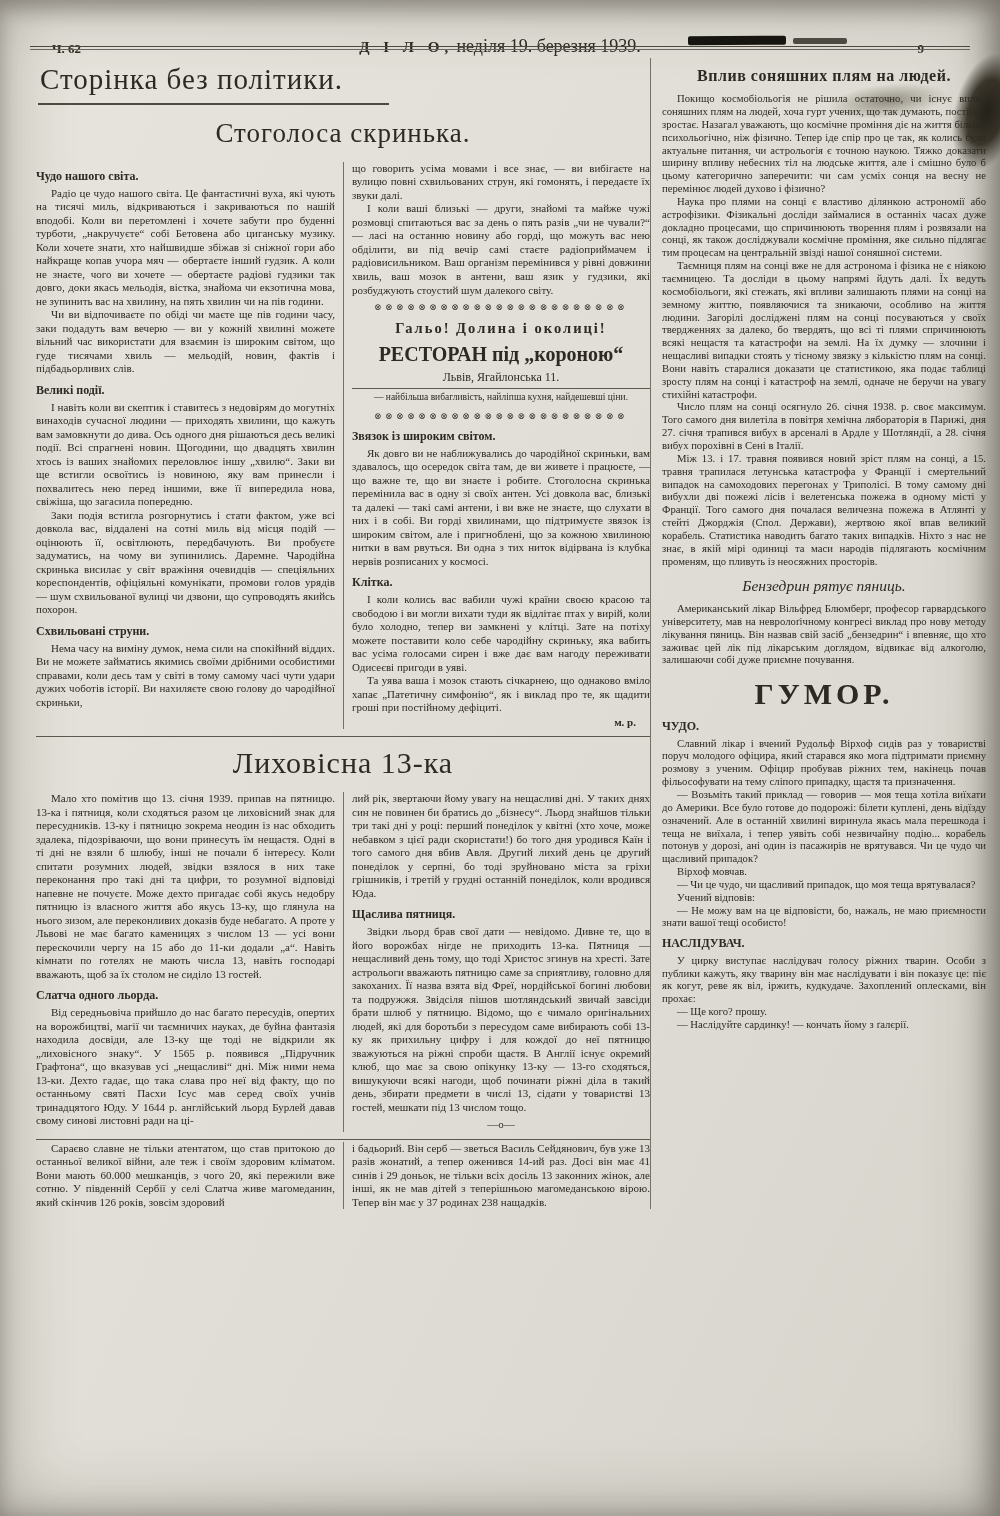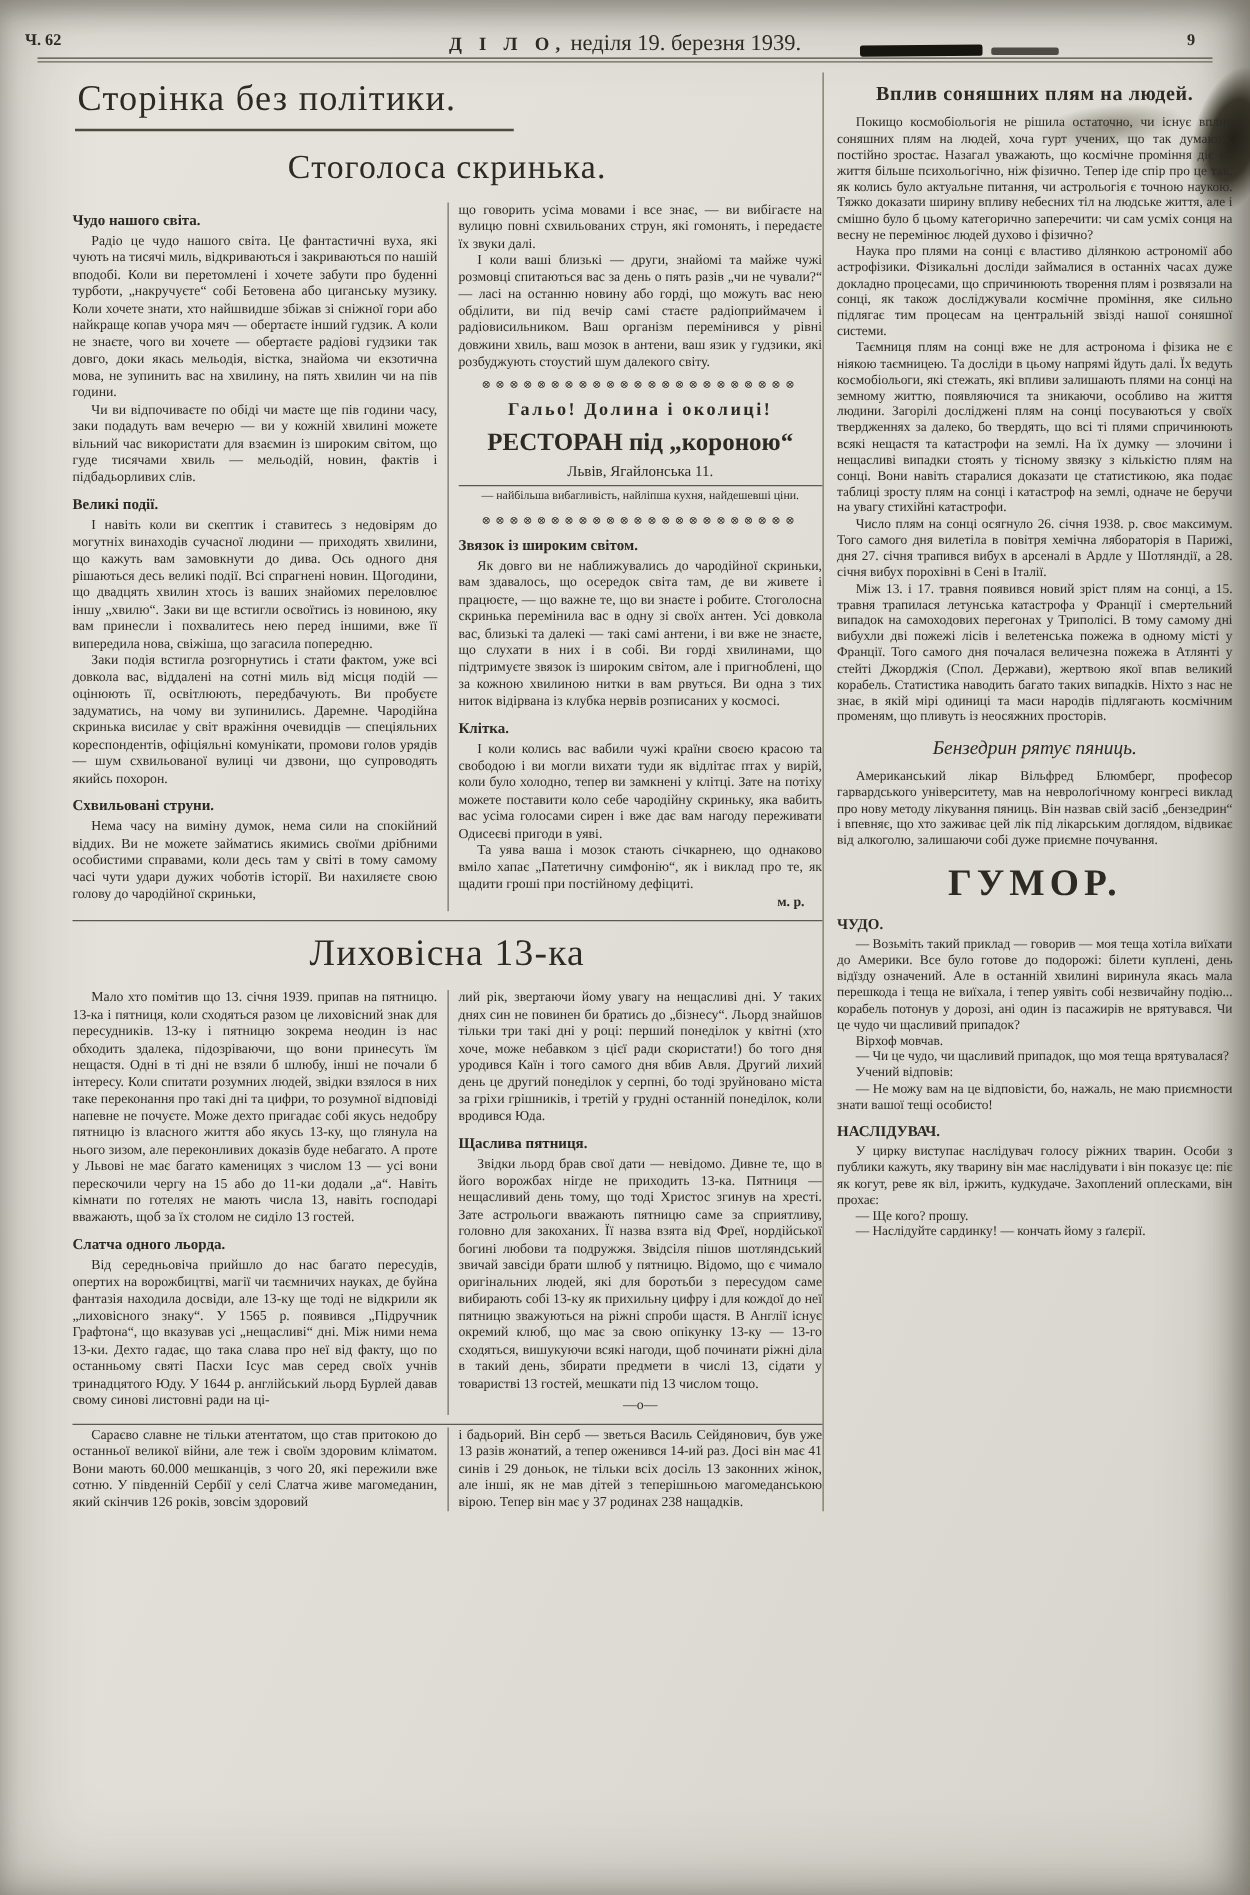--- a/index.html
+++ b/index.html
@@ -5,36 +5,36 @@
   html,body{margin:0;padding:0;background:#9a978f;}
   .page{
     position:relative;width:1000px;height:1516px;margin:0 auto;
     background:linear-gradient(115deg,#e6e4dc 0%,#e1dfd7 40%,#dcdad2 70%,#d6d4cb 100%);
     box-shadow:inset 0 0 70px rgba(70,64,52,.38), inset -14px 0 26px rgba(50,45,35,.30), inset 0 10px 18px rgba(50,45,35,.22);
     overflow:hidden;
     font-family:"Liberation Serif","DejaVu Serif",serif;
     color:#2e2a23;
   }
   
-  .masthead{position:absolute;left:0;top:24px;width:100%;display:flex;align-items:flex-start;padding:0 20px;box-sizing:border-box;}
+  .masthead{position:absolute;left:0;top:36px;width:100%;display:flex;align-items:flex-end;padding:0 52px;box-sizing:border-box;}
   .issue{font-weight:bold;font-size:13px;width:120px;}
   .mast-center{flex:1;text-align:center;font-size:13px;}
   .mast-name{font-weight:bold;letter-spacing:5px;font-size:15px;}
   .mast-date{font-weight:normal;font-size:18px;}
   .pageno{width:120px;text-align:right;font-weight:bold;font-size:13px;padding-right:24px;box-sizing:border-box;}
   .header-rule{position:absolute;left:30px;top:46px;width:940px;border-top:1.5px solid #4f4a40;}
   .header-rule2{position:absolute;left:30px;top:49px;width:940px;border-top:1px solid #6b665a;}
   
   .artifact-bar{position:absolute;left:688px;top:36px;width:98px;height:9px;background:#17150f;border-radius:2px;transform:rotate(-.4deg);}
   .artifact-bar2{position:absolute;left:793px;top:38px;width:54px;height:6px;background:#2a271f;border-radius:2px;opacity:.8;}
   .artifact-corner{position:absolute;right:-18px;top:52px;width:64px;height:120px;background:radial-gradient(closest-side,#141109 0%,#2b271c 55%,rgba(43,39,28,0) 100%);transform:rotate(14deg);opacity:.9;}
   .artifact-stamp{position:absolute;right:52px;top:84px;width:120px;height:34px;background:radial-gradient(closest-side,rgba(70,62,44,.5),rgba(70,62,44,0));transform:rotate(-6deg);}
   
   .content{position:absolute;left:36px;top:58px;width:950px;display:flex;}
-  .left-area{width:614px;font-size:11px;line-height:1.23;margin-left:22px;}
+  .left-area{width:614px;font-size:11px;line-height:1.23;}
   .right-col{width:336px;box-sizing:border-box;border-left:1px solid #76705f;margin-left:0;padding-left:11px;font-size:10.7px;line-height:1.2;}
   
   .page-title{font-size:29px;font-weight:normal;margin:4px 0 10px 2px;letter-spacing:1px;display:inline-block;border-bottom:2px solid #4f4a40;padding:0 46px 5px 2px;}
   .sto-title{font-size:27px;font-weight:normal;text-align:center;margin:2px 0 12px 0;letter-spacing:1px;}
   h3.subhead{font-size:12px;font-weight:bold;margin:7px 0 3px 0;}
   .sun-title{font-size:16px;font-weight:bold;text-align:center;margin:8px 0 7px 0;letter-spacing:.5px;}
   .benz-title{font-size:15.5px;font-weight:normal;font-style:italic;text-align:center;margin:10px 0 6px 0;}
   .humor-title{font-size:30px;font-weight:bold;text-align:center;margin:10px 0 2px 0;letter-spacing:4px;}
   .thirteen-title{font-size:30px;font-weight:normal;text-align:center;margin:8px 0 10px 0;letter-spacing:1px;}
   .marriage-title{font-size:23px;font-weight:bold;text-align:center;margin:8px 0 8px 0;}
@@ -159,20 +159,21 @@
       <p>Наука про плями на сонці є властиво ділянкою астрономії або астрофізики. Фізикальні досліди займалися в останніх часах дуже докладно процесами, що спричинюють творення плям і розвязали на сонці, як також досліджували космічне проміння, яке сильно підлягає тим процесам на центральній звізді нашої соняшної системи.</p>
       <p>Таємниця плям на сонці вже не для астронома і фізика не є ніякою таємницею. Та досліди в цьому напрямі йдуть далі. Їх ведуть космобіольоги, які стежать, які впливи залишають плями на сонці на земному життю, появляючися та зникаючи, особливо на життя людини. Загорілі досліджені плям на сонці посуваються у своїх твердженнях за далеко, бо твердять, що всі ті плями спричинюють всякі нещастя та катастрофи на землі. На їх думку — злочини і нещасливі випадки стоять у тісному звязку з кількістю плям на сонці. Вони навіть старалися доказати це статистикою, яка подає таблиці зросту плям на сонці і катастроф на землі, одначе не беручи на увагу стихійні катастрофи.</p>
       <p>Число плям на сонці осягнуло 26. січня 1938. р. своє максимум. Того самого дня вилетіла в повітря хемічна лябораторія в Парижі, дня 27. січня трапився вибух в арсеналі в Ардле у Шотляндії, а 28. січня вибух порохівні в Сені в Італії.</p>
       <p>Між 13. і 17. травня появився новий зріст плям на сонці, а 15. травня трапилася летунська катастрофа у Франції і смертельний випадок на самоходових перегонах у Триполісі. В тому самому дні вибухли дві пожежі лісів і велетенська пожежа в одному місті у Франції. Того самого дня почалася величезна пожежа в Атлянті у стейті Джорджія (Спол. Держави), жертвою якої впав великий корабель. Статистика наводить багато таких випадків. Ніхто з нас не знає, в якій мірі одиниці та маси народів підлягають космічним променям, що пливуть із неосяжних просторів.</p>
 
       <h2 class="benz-title">Бензедрин рятує пяниць.</h2>
       <p>Американський лікар Вільфред Блюмберг, професор гарвардського університету, мав на невролоґічному конгресі виклад про нову методу лікування пяниць. Він назвав свій засіб „бензедрин“ і впевняє, що хто заживає цей лік під лікарським доглядом, відвикає від алкоголю, залишаючи собі дуже приємне почування.</p>
 
       <h1 class="humor-title">ГУМОР.</h1>
       <h3 class="subhead">ЧУДО.</h3>
+      <p>Славний лікар і вчений Рудольф Вірхоф сидів раз у товаристві поруч молодого офіцира, який старався яко мога підтримати приємну розмову з ученим. Офіцир пробував ріжних тем, накінець почав фільософувати на тему сліпого припадку, щастя та призначення.</p>
       <p>— Возьміть такий приклад — говорив — моя теща хотіла виїхати до Америки. Все було готове до подорожі: білети куплені, день відїзду означений. Але в останній хвилині виринула якась мала перешкода і теща не виїхала, і тепер уявіть собі незвичайну подію... корабель потонув у дорозі, ані один із пасажирів не врятувався. Чи це чудо чи щасливий припадок?</p>
       <p>Вірхоф мовчав.</p>
       <p>— Чи це чудо, чи щасливий припадок, що моя теща врятувалася?</p>
       <p>Учений відповів:</p>
       <p>— Не можу вам на це відповісти, бо, нажаль, не маю приємности знати вашої тещі особисто!</p>
       <h3 class="subhead">НАСЛІДУВАЧ.</h3>
       <p>У цирку виступає наслідувач голосу ріжних тварин. Особи з публики кажуть, яку тварину він має наслідувати і він показує це: піє як когут, реве як віл, іржить, кудкудаче. Захоплений оплесками, він прохає:</p>
       <p>— Ще кого? прошу.</p>
       <p>— Наслідуйте сардинку! — кончать йому з ґалєрії.</p>
 

